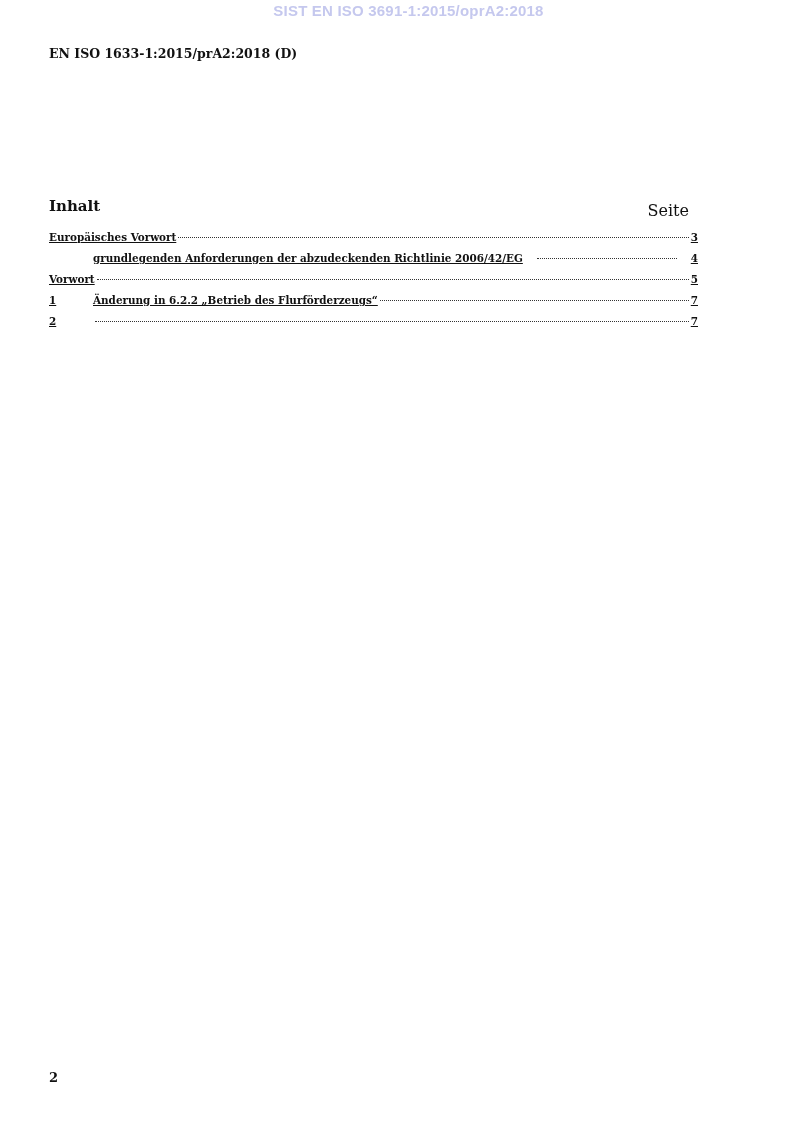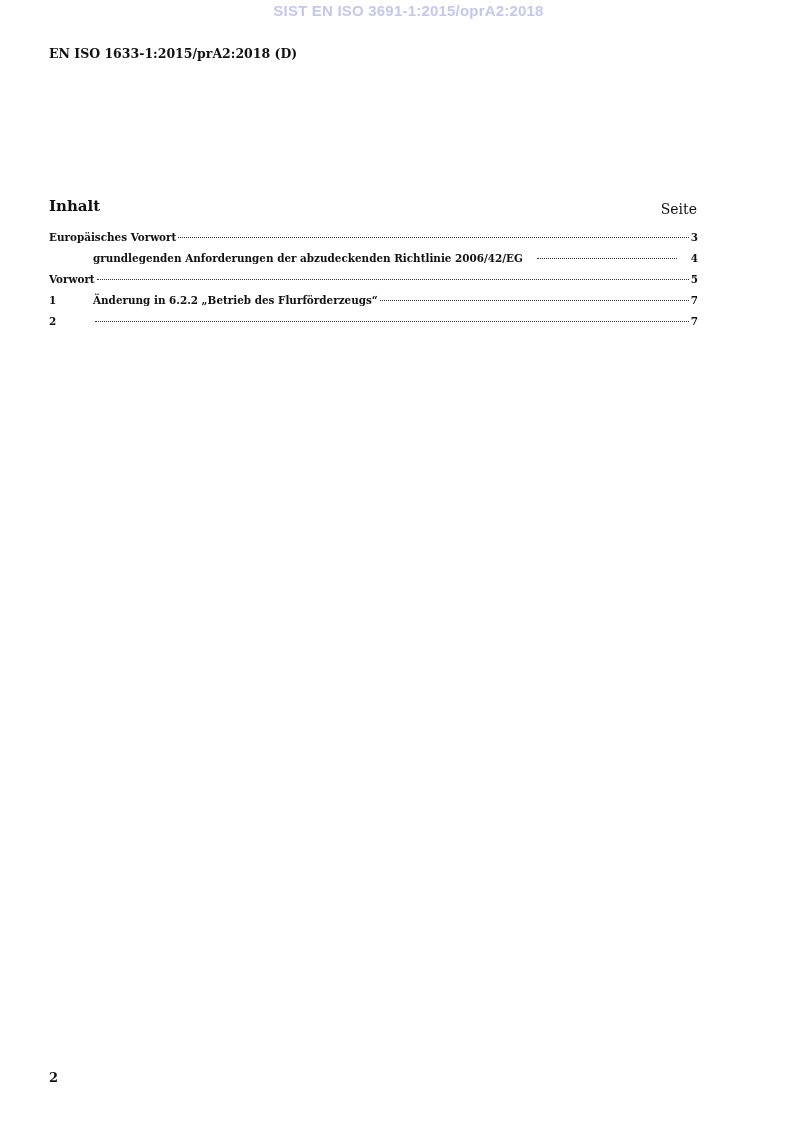--- a/index.html
+++ b/index.html
@@ -3,23 +3,23 @@
 <meta charset="utf-8">
 <style>
   html, body { margin:0; padding:0; background:#fff; }
   body { width:793px; height:1122px; position:relative; overflow:hidden;
          font-family:"DejaVu Serif", "Liberation Serif", serif; color:#111; }
   .watermark { position:absolute; top:2px; left:0; width:793px; text-align:center;
                font-family:"Liberation Sans", sans-serif; font-weight:bold; font-size:15px;
                color:#c5c8ee; letter-spacing:0.2px;padding-left:12px; }
   .doc-id { position:absolute; top:46px; left:49px; font-weight:bold; font-size:12.5px; }
   .toc-title { position:absolute; top:157px; left:49px; font-weight:bold; font-size:15px;margin-top:40px; }
-  .seite { position:absolute; top:201px; right:96px; font-size:14px; }
+  .seite { position:absolute; top:201px; right:104px; font-size:16px; }
   .toc { position:absolute; top:231px; left:49px; width:649px; font-size:10.4px; font-weight:bold; }
-  .toc-entry { display:flex; align-items:baseline; margin-bottom:9px; }
+  .toc-entry { display:flex; align-items:baseline; margin-bottom:9px;text-decoration:underline; }
   .toc-entry .num { width:44px; flex:none; }
   .toc-entry .label { white-space:nowrap; }
   .toc-entry .dots { flex:1; border-bottom:1px dotted #333; margin:0 2px; position:relative; top:-3px; height:0; }
   .toc-entry .page { flex:none; }
   .multi .first { display:block; }
   .multi .second-line { display:flex; align-items:baseline; padding-left:44px;gap:12px; }
   .page-number { position:absolute; top:1070px; left:49px; font-weight:bold; font-size:13px; }
 </style>
 </head>
 <body>

